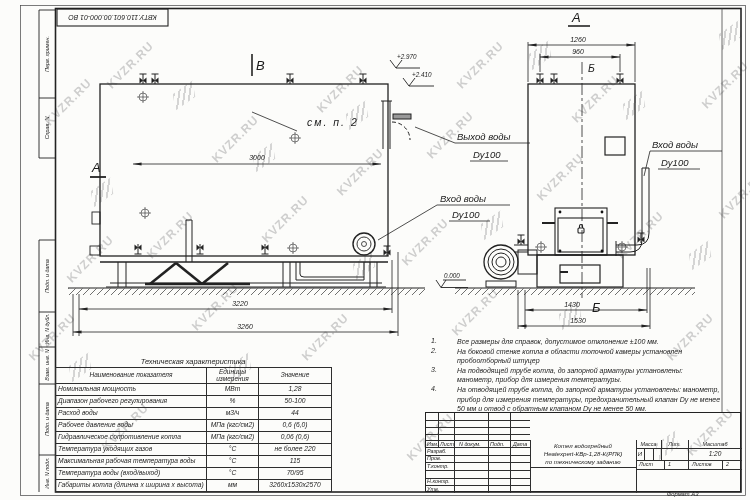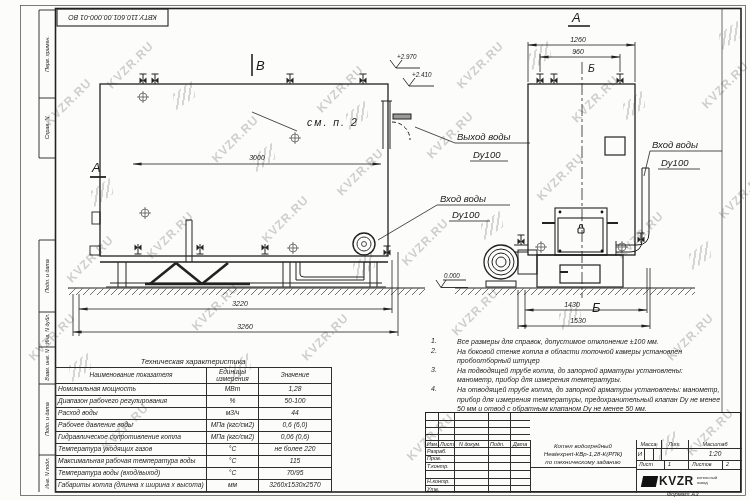--- a/index.html
+++ b/index.html
@@ -490,24 +490,16 @@
     <div class="tbtxt cen" style="left:235px;top:29px;width:27px">Лит.</div>
     <div class="tbtxt cen" style="left:210px;top:29px;width:25px">Масса</div>
     <div class="tbtxt cen" style="left:262px;top:29px;width:54px">Масштаб</div>
     <div class="tbtxt cen" style="left:210px;top:38px;width:8px;font-size:6px">И</div>
     <div class="tbtxt cen" style="left:262px;top:38px;width:54px;font-size:6.5px">1:20</div>
     <div class="tbtxt" style="left:213px;top:49px">Лист</div>
     <div class="tbtxt" style="left:242px;top:49px">1</div>
     <div class="tbtxt" style="left:266px;top:49px">Листов</div>
     <div class="tbtxt" style="left:300px;top:49px">2</div>
 
-    <div id="kvzrlogo">
-      <div id="kvzrflag"></div>
-      <div id="kvzrname">KVZR</div>
-      <div id="kvzrsub">
-        <div>котельный</div>
-        <div>завод</div>
-      </div>
-    </div>
   </div>
 
   <div id="format">Формат  А3</div>
 </div>
 
 </body></html>

